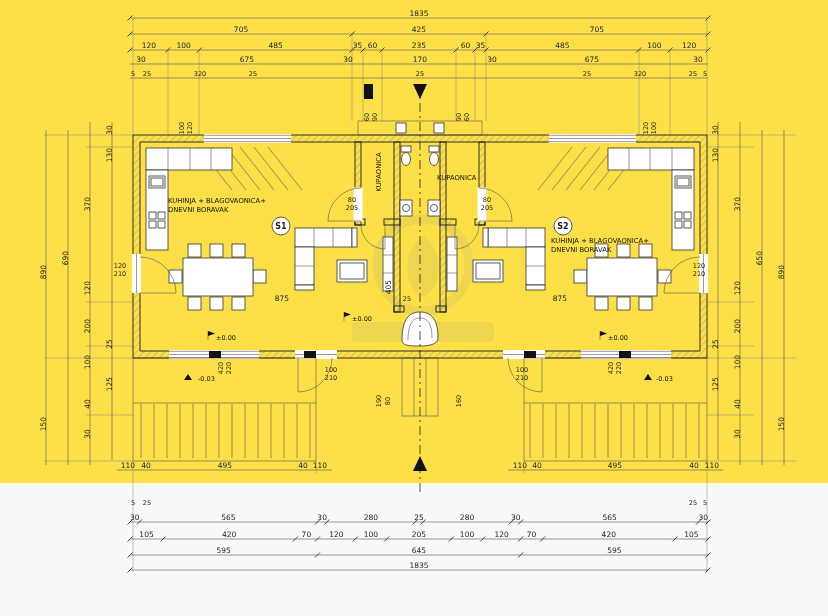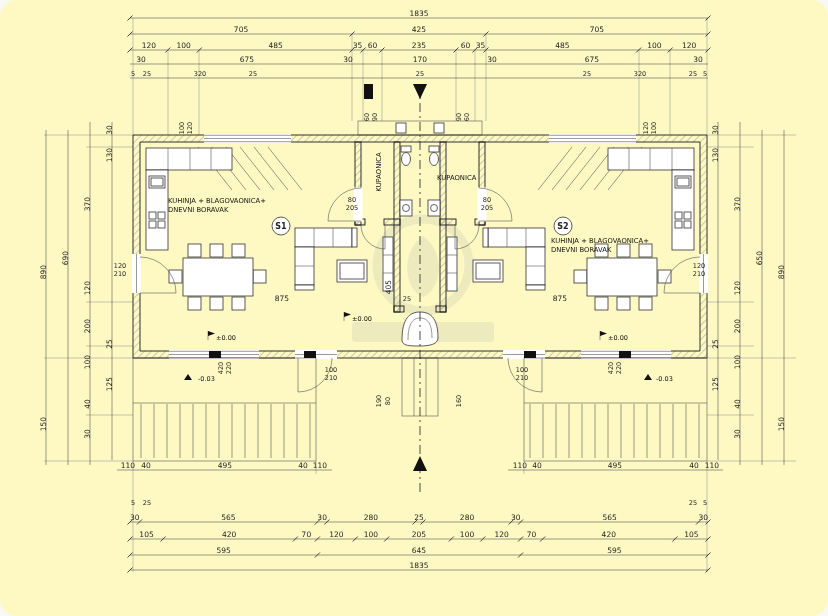--- a/index.html
+++ b/index.html
@@ -1,17 +1,17 @@
 <!DOCTYPE html>
 <html><head>
 <meta charset="utf-8">
 <style>
   html,body{margin:0;padding:0;background:#f8f8f6;}
   body{width:828px;height:616px;overflow:hidden;font-family:"DejaVu Sans",sans-serif;}
-  #canvas{width:828px;height:616px;background:#fef9c3;border-radius:16px;}
+  #canvas{width:828px;height:483px;background:#fde047;}
   svg{display:block}
   svg text{font-family:"DejaVu Sans",sans-serif;fill:#222;}
   .dim{font-size:7.5px;}
   .dimsmall{font-size:6.5px;}
   .room{font-size:6.8px;fill:#111;}
   .level{font-size:6.5px;fill:#111;}
   .badge{font-size:8px;font-weight:bold;}
   .thin{stroke:#555;stroke-width:.6;fill:none;}
   .ext{stroke:#8a8a8a;stroke-width:.5;}
   .tick{stroke:#333;stroke-width:.9;}

